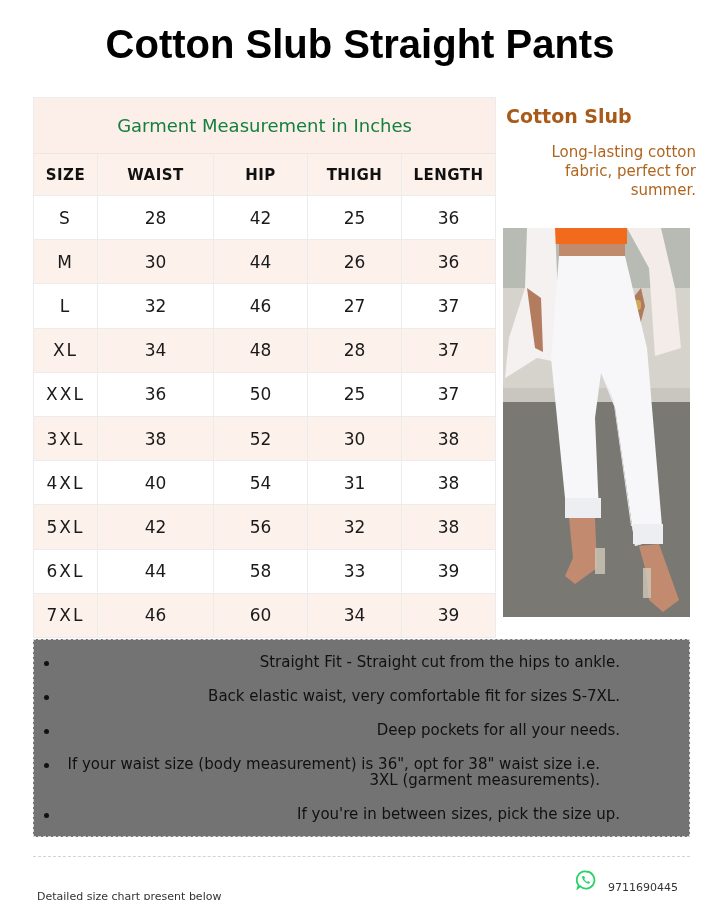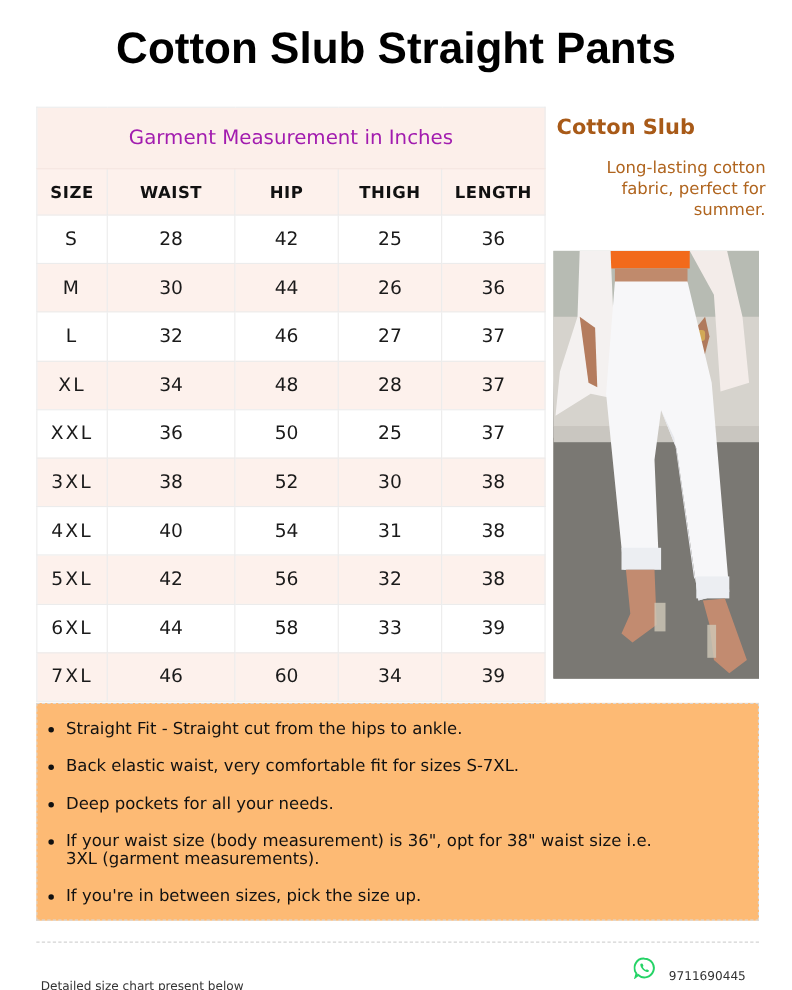--- a/index.html
+++ b/index.html
@@ -13,21 +13,21 @@
   }
 
   .size-table {
     position: absolute; left: 33px; top: 97px; width: 462px;
     border-collapse: collapse; table-layout: fixed;
   }
   .size-table td, .size-table th {
     border: 1px solid #ececec; text-align: center; vertical-align: middle;
   }
   .caption-row th {
-    height: 56px; background: #fcefea; font-weight: 400; font-size: 18px; color: #a21caf;
+    height: 56px; background: #fcefea; font-weight: 400; font-size: 18px; color: #15803d;
     border-bottom: 1px solid #f4e4de;
   }
   .head-row th {
     height: 42px; background: #fdf1ec; font-weight: 700; font-size: 15px; color: #111;
     letter-spacing: 0.5px;
   }
   .size-table td { height: 44.2px; font-size: 17px; color: #1a1a1a; }
   .size-table tr.odd td { background: #ffffff; }
   .size-table tr.even td { background: #fdf1ec; }
   .size-table td.size { letter-spacing: 2px; }
@@ -42,21 +42,21 @@
   }
 
   .photo {
     position: absolute; left: 503px; top: 228px; width: 187px; height: 389px; overflow: hidden;
     background: linear-gradient(180deg, #b9bcb4 0%, #c6c4bd 20%, #d5d2cc 30%, #8d8a84 40%, #6f6d68 100%);
   }
   .photo svg { display: block; }
 
   .notes {
     position: absolute; left: 33px; top: 639px; width: 657px; height: 198px;
-    border: 1px dashed #d9d9d9; background: #fdba74;
+    border: 1px dashed #d9d9d9; background: #737373; text-align: right;
   }
   .notes ul { list-style: none; padding: 14px 0 0 26px; }
   .notes li {
     position: relative; font-size: 15px; line-height: 16px; color: #111; margin-bottom: 18px;
     padding-left: 0; width: 560px;
   }
   .notes li::before {
     content: ""; position: absolute; left: -16px; top: 7px; width: 5px; height: 5px;
     border-radius: 50%; background: #111;
   }

